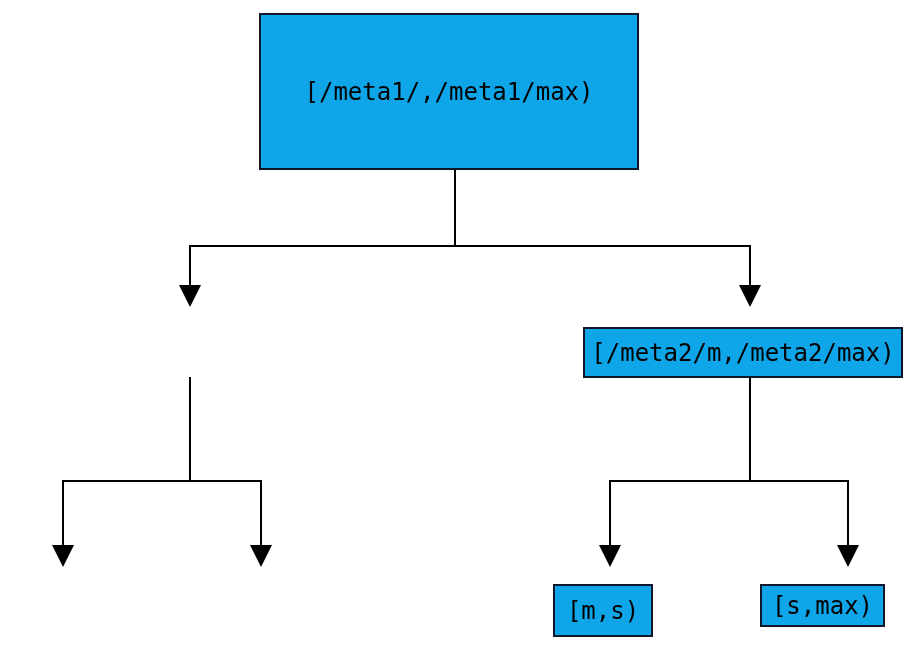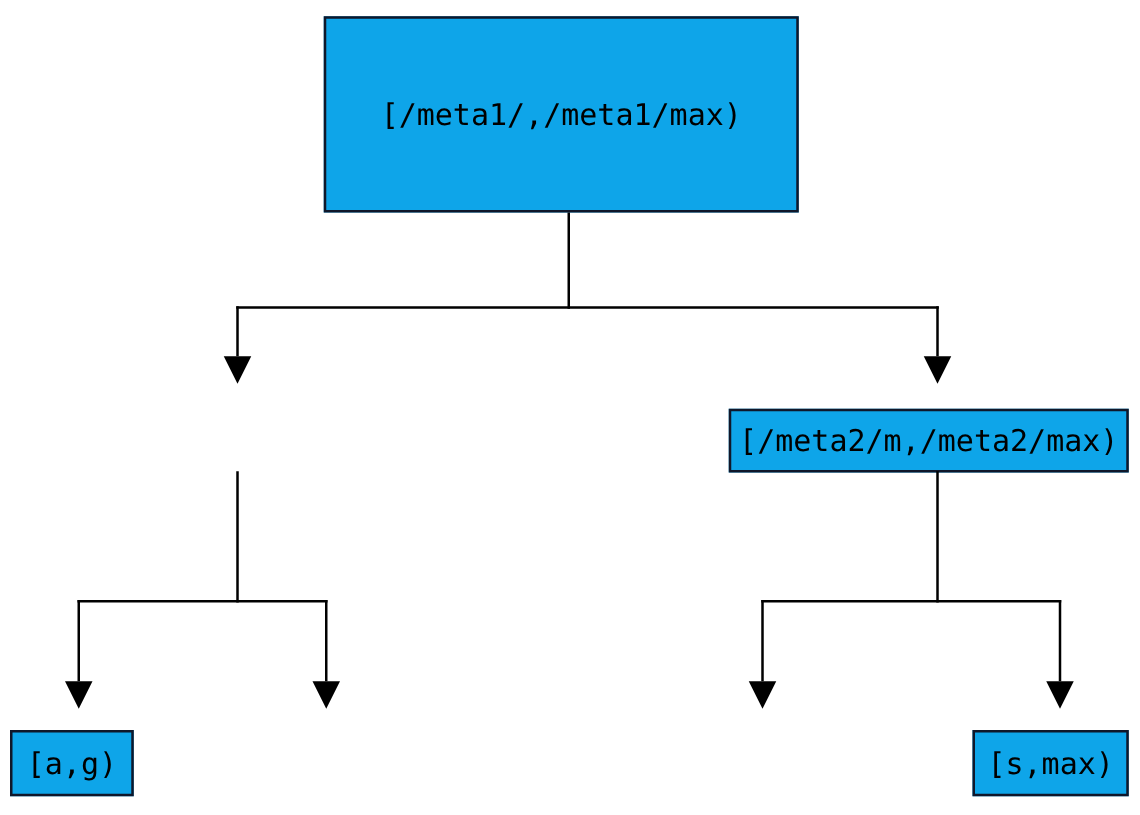--- a/index.html
+++ b/index.html
@@ -27,21 +27,21 @@
     font-size: 24px;
     line-height: 1;
     white-space: nowrap;
   }
   .node-root  { left: 259px; top: 13px;  width: 380px; height: 157px; }
   .node-l2a   { left: 22px;  top: 327px; width: 323px; height: 51px; }
   .node-l2b   { left: 583px; top: 327px; width: 320px; height: 51px; }
   .node-leaf1 { left: 8px;   top: 584px; width: 99px;  height: 53px; }
   .node-leaf2 { left: 204px; top: 584px; width: 98px;  height: 53px; }
   .node-leaf3 { left: 553px; top: 584px; width: 100px; height: 53px; }
-  .node-leaf4 { left: 778px; top: 584px; width: 125px; height: 53px; }
+  .node-leaf4 { left: 760px; top: 584px; width: 125px; height: 43px; }
 
   .line {
     position: absolute;
     background: #000000;
   }
   
   .e1-v      { left: 454px; top: 170px; width: 2px;   height: 77px; }
   .e1-rail   { left: 189px; top: 245px; width: 562px; height: 2px; }
   .e1-stub-l { left: 189px; top: 245px; width: 2px;   height: 40px; }
   .e1-stub-r { left: 749px; top: 245px; width: 2px;   height: 40px; }
@@ -76,23 +76,23 @@
 </head>
 <body>
 
 <div class="stage">
 
   <div class="node node-root">[/meta1/,/meta1/max)</div>
 
 
   <div class="node node-l2b">[/meta2/m,/meta2/max)</div>
 
-  <div class="node node-leaf1">[a,g)</div>
 
 
+  <div class="node node-leaf3">[m,s)</div>
 
   <div class="node node-leaf4">[s,max)</div>
 
   <div class="line e1-v"></div>
   <div class="line e1-rail"></div>
   <div class="line e1-stub-l"></div>
   <div class="line e1-stub-r"></div>
   <div class="arrow a1-l"></div>
   <div class="arrow a1-r"></div>
 

